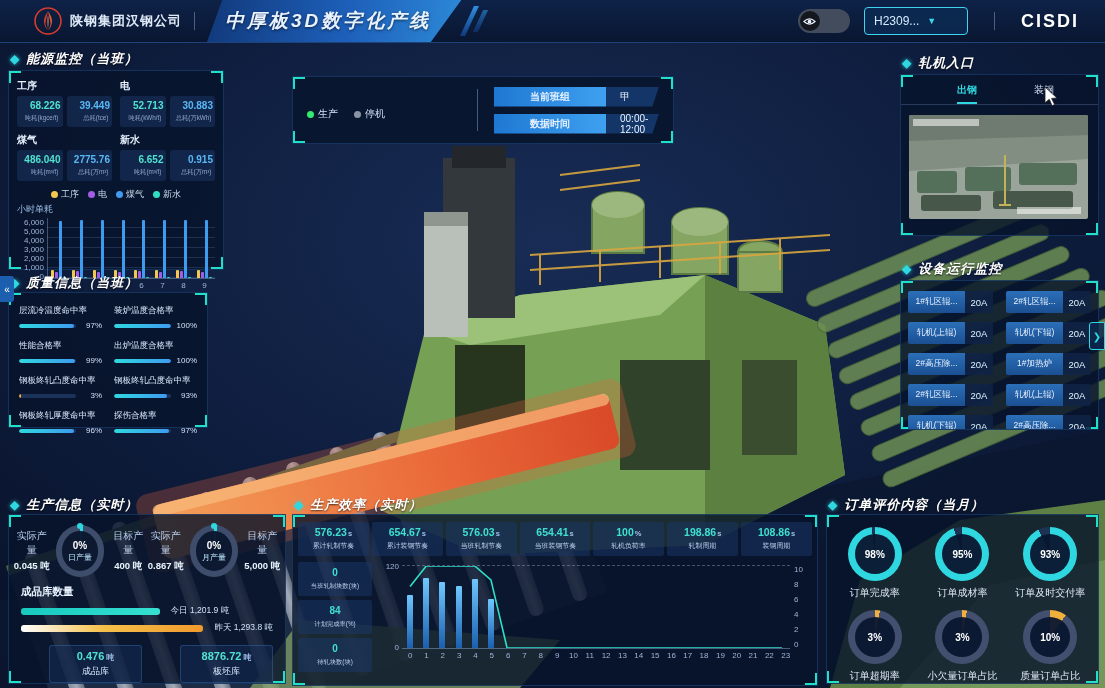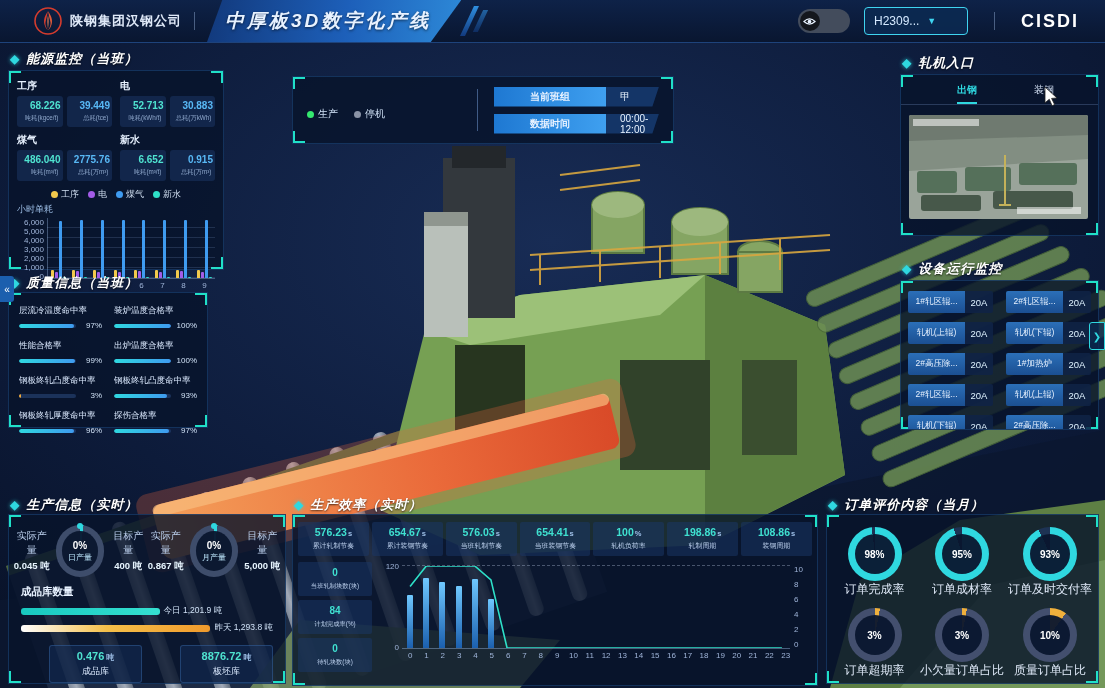--- a/index.html
+++ b/index.html
@@ -92,21 +92,21 @@
   .donut.small .hole{inset:6px;}
   .gdot{position:absolute;top:-2px;left:50%;width:6px;height:6px;margin-left:-3px;border-radius:50%;background:#2fd8e0;}
   .pg .hp{font-size:10px;font-weight:bold;color:#fff;}
   .pg .hl{font-size:8px;color:#bfe9ff;margin-top:1px;}
   .inv{padding:4px 12px 0;}
   .inv-title{font-size:10.5px;font-weight:bold;color:#e8f2ff;margin:4px 0 8px;}
   .inv-row{display:flex;align-items:center;height:8px;margin-bottom:9px;}
   .inv-track{height:7px;border-radius:3px;}
   .inv0{background:linear-gradient(90deg,#18c9c0,#35e0d0);}
   .inv1{background:linear-gradient(90deg,#ffffff,#f5c04a 45%,#f09a2c);}
-  .inv-lab{font-size:8.5px;color:#cfe0f5;margin-left:4px;white-space:nowrap;}
+  .inv-lab{font-size:8.5px;color:#cfe0f5;margin-left:11px;white-space:nowrap;}
   .pboxes{display:flex;gap:10px;padding:4px 12px 0;}
   .pbox{flex:1;height:36px;background:rgba(20,45,90,.5);border:1px solid rgba(80,140,220,.3);border-radius:3px;display:flex;flex-direction:column;align-items:center;justify-content:center;margin-left:28px;}
   .pbox .bv{font-size:11px;font-weight:bold;color:#4fe3d0;}
   .pbox .bv em{font-style:normal;font-size:8px;color:#9fc0e8;margin-left:2px;}
   .pbox .bl{font-size:9px;color:#dceaff;margin-top:2px;}
   
   .estats{display:flex;gap:3px;padding:7px 5px 0;}
   .estat{flex:1;background:rgba(25,55,105,.5);border-radius:2px;text-align:center;padding:4px 0 5px;}
   .estat .v{font-size:10.5px;font-weight:bold;color:#3fe0d0;}
   .estat .v em{font-style:normal;font-size:7.5px;color:#9fc0e8;margin-left:1px;}
@@ -130,21 +130,21 @@
   .hcol{flex:1;display:flex;justify-content:center;align-items:flex-end;height:100%;}
   .hcol i{width:6px;display:block;background:linear-gradient(180deg,#6fc8ff,#1b5fae);border-radius:1px 1px 0 0;}
   .hline{position:absolute;inset:0;width:100%;height:100%;}
   .hyr{width:18px;display:flex;flex-direction:column;justify-content:space-between;font-size:8px;color:#9fb4d8;padding-left:4px;}
   .hx{display:flex;margin:2px 18px 0 22px;font-size:8px;color:#9fb4d8;}
   .hx span{flex:1;text-align:center;}
   
   .ogrid{display:grid;grid-template-columns:1fr 1fr 1fr;gap:10px 4px;padding:12px 6px 0;}
   .ocell{display:flex;flex-direction:column;align-items:center;}
   .ocell .hp{font-size:10px;font-weight:bold;color:#fff;}
-  .olab{font-size:12px;color:#dfe9f8;white-space:nowrap;text-align:right;}
+  .olab{font-size:10px;color:#dfe9f8;margin-top:5px;white-space:nowrap;text-align:right;}
   
   .edge-handle{position:absolute;width:14px;height:26px;display:flex;align-items:center;justify-content:center;font-size:10px;z-index:25;cursor:pointer;}
   .eh-left{left:0;top:276px;background:#1b5fae;color:#fff;border-radius:0 3px 3px 0;}
   .eh-right{right:0;top:322px;background:rgba(10,40,80,.8);border:1px solid #2fd8e0;color:#2fd8e0;border-radius:3px 0 0 3px;}
   .cursor{position:absolute;left:1044px;top:86px;z-index:40;}
 </style>
 </head>
 <body>
 
 <div id="app">

